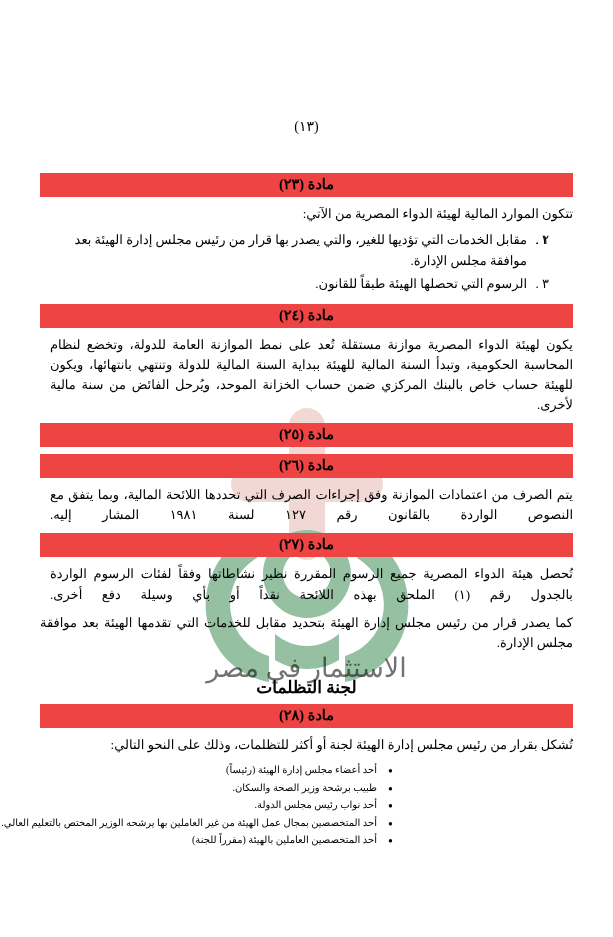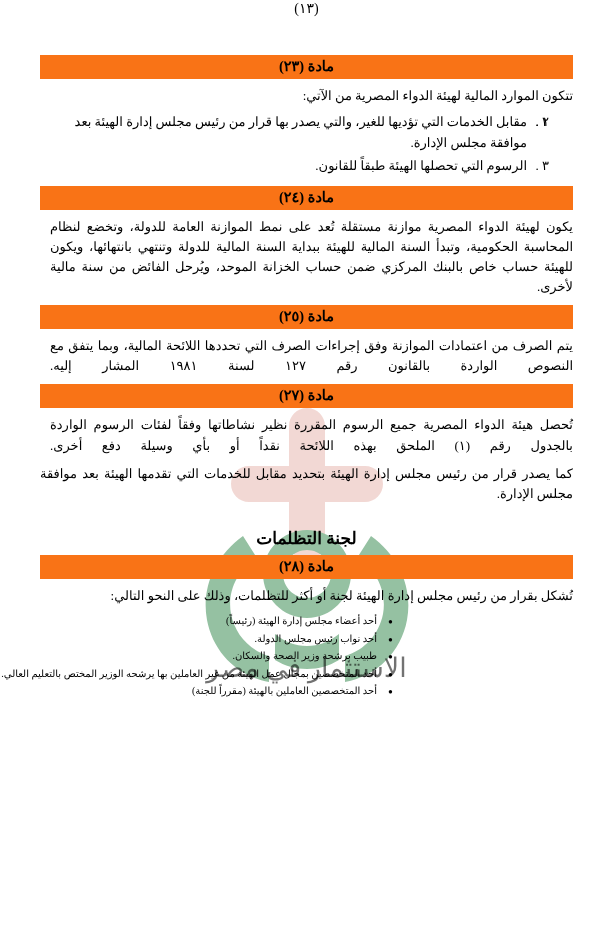--- a/index.html
+++ b/index.html
@@ -46,30 +46,31 @@
   .page {
     position: relative;
     z-index: 1;
     padding: 0 40px;
     box-sizing: border-box;
   }
 
   .page-number {
     text-align: center;
     font-size: 14px;
+    padding-top: 118px;
     direction: rtl;
   }
 
   .content {
     margin-top: 38px;
     direction: rtl;
   }
 
   .article-head {
-    background: #f97316;
+    background: #ef4444;
     text-align: center;
     font-weight: bold;
     font-size: 14.5px;
     padding: 3px 0 4px 0;
     margin: 0 0 7px 0;
     color: #000;
   }
 
   p.para {
     margin: 0 0 8px 0;
@@ -162,32 +163,33 @@
       <li><span class="num">١ .</span></li>
       <li><span class="num">٢ .</span><span>مقابل الخدمات التي تؤديها للغير، والتي يصدر بها قرار من رئيس مجلس إدارة الهيئة بعد موافقة مجلس الإدارة.</span></li>
       <li><span class="num">٣ .</span><span>الرسوم التي تحصلها الهيئة طبقاً للقانون.</span></li>
     </ol>
 
     <div class="article-head">مادة (٢٤)</div>
     <p class="para justify-both">يكون لهيئة الدواء المصرية موازنة مستقلة تُعد على نمط الموازنة العامة للدولة، وتخضع لنظام المحاسبة الحكومية، وتبدأ السنة المالية للهيئة ببداية السنة المالية للدولة وتنتهي بانتهائها، ويكون للهيئة حساب خاص بالبنك المركزي ضمن حساب الخزانة الموحد، ويُرحل الفائض من سنة مالية لأخرى.</p>
 
     <div class="article-head">مادة (٢٥)</div>
 
+    <div class="article-head">مادة (٢٦)</div>
     <p class="para justify-both">يتم الصرف من اعتمادات الموازنة وفق إجراءات الصرف التي تحددها اللائحة المالية، وبما يتفق مع النصوص الواردة بالقانون رقم ١٢٧ لسنة ١٩٨١ المشار إليه.</p>
 
     <div class="article-head">مادة (٢٧)</div>
     <p class="para justify-both">تُحصل هيئة الدواء المصرية جميع الرسوم المقررة نظير نشاطاتها وفقاً لفئات الرسوم الواردة بالجدول رقم (١) الملحق بهذه اللائحة نقداً أو بأي وسيلة دفع أخرى.</p>
     <p class="para">كما يصدر قرار من رئيس مجلس إدارة الهيئة بتحديد مقابل للخدمات التي تقدمها الهيئة بعد موافقة مجلس الإدارة.</p>
 
     <div class="section-title">لجنة التظلمات</div>
     <div class="article-head">مادة (٢٨)</div>
     <p class="para lead">تُشكل بقرار من رئيس مجلس إدارة الهيئة لجنة أو أكثر للتظلمات، وذلك على النحو التالي:</p>
 
     <ul class="bullets">
       <li>أحد أعضاء مجلس إدارة الهيئة            (رئيساً)</li>
+      <li>طبيب برشحة وزير الصحة والسكان.</li>
       <li>أحد نواب رئيس مجلس الدولة.</li>
-      <li>طبيب برشحة وزير الصحة والسكان.</li>
       <li>أحد المتخصصين بمجال عمل الهيئة من غير العاملين بها يرشحه الوزير المختص بالتعليم العالي.</li>
       <li>أحد المتخصصين العاملين بالهيئة    (مقرراً للجنة)</li>
     </ul>
 
   </div>
 </div>
 
 </body></html>

